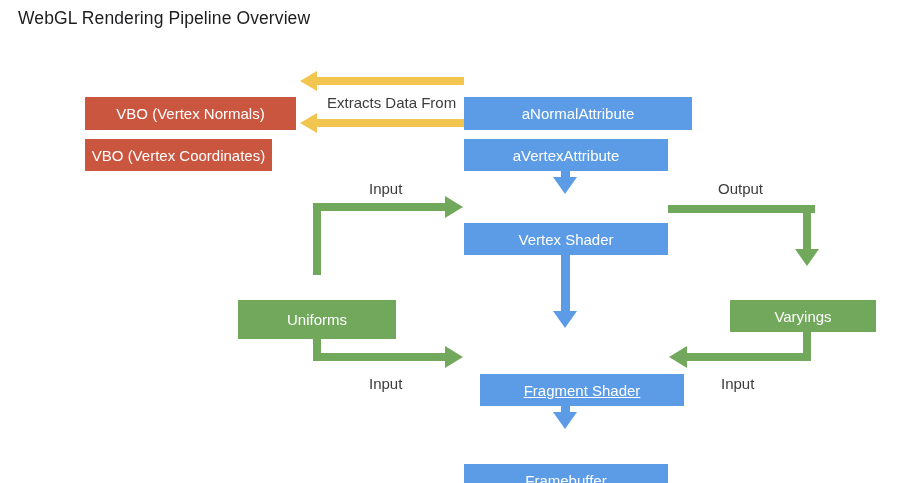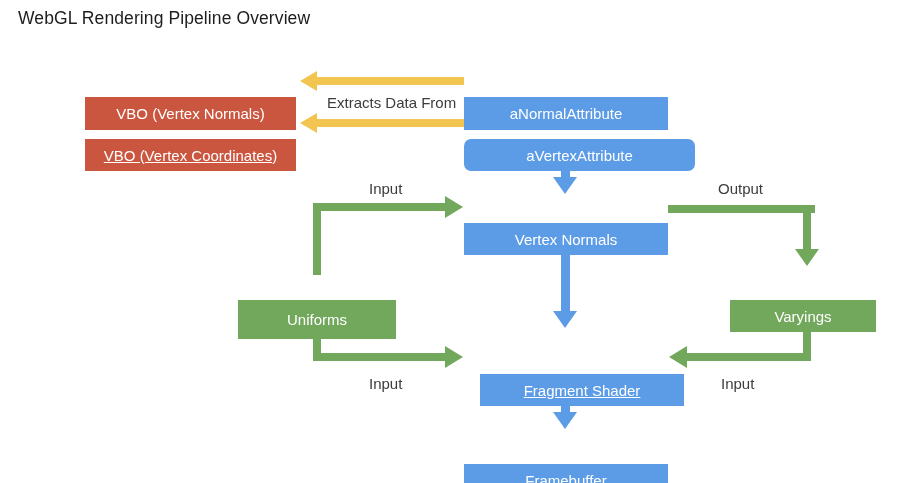--- a/index.html
+++ b/index.html
@@ -147,34 +147,34 @@
   <div class="edge-label" style="left:713px; top:179px;">Output</div>
 
   <div class="edge-label" style="left:364px; top:374px;">Input</div>
 
   <div class="edge-label" style="left:716px; top:374px;">Input</div>
 
   <div class="node red" style="left:85px; top:68px; width:211px; height:33px;">
     <span>VBO (Vertex Normals)</span>
   </div>
 
-  <div class="node red" style="left:85px; top:110px; width:211px; height:32px;text-decoration:underline;">
+  <div class="node red" style="left:85px; top:110px; width:187px; height:32px;">
     <span>VBO (Vertex Coordinates)</span>
   </div>
 
-  <div class="node blue" style="left:464px; top:68px; width:204px; height:33px;">
+  <div class="node blue" style="left:464px; top:68px; width:228px; height:33px;">
     <span>aNormalAttribute</span>
   </div>
 
-  <div class="node blue" style="left:464px; top:110px; width:231px; height:32px;border-radius:7px;">
+  <div class="node blue" style="left:464px; top:110px; width:204px; height:32px;">
     <span>aVertexAttribute</span>
   </div>
 
   <div class="node blue" style="left:464px; top:194px; width:204px; height:32px;">
-    <span>Vertex Normals</span>
+    <span>Vertex Shader</span>
   </div>
 
   <div class="node green" style="left:238px; top:271px; width:158px; height:39px;">
     <span>Uniforms</span>
   </div>
 
   <div class="node green" style="left:730px; top:271px; width:146px; height:32px;">
     <span>Varyings</span>
   </div>
 

